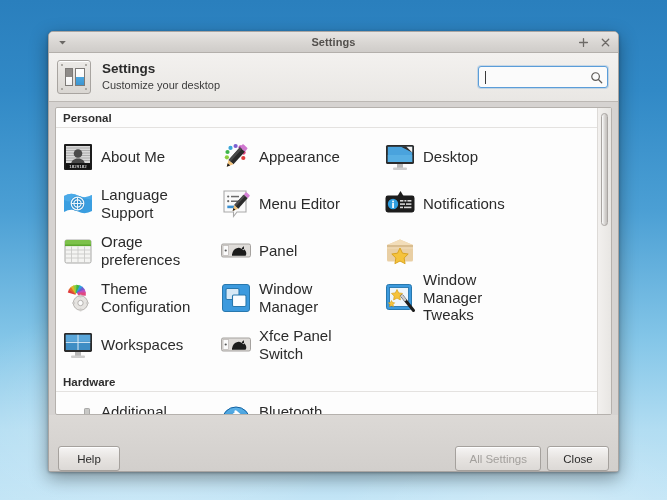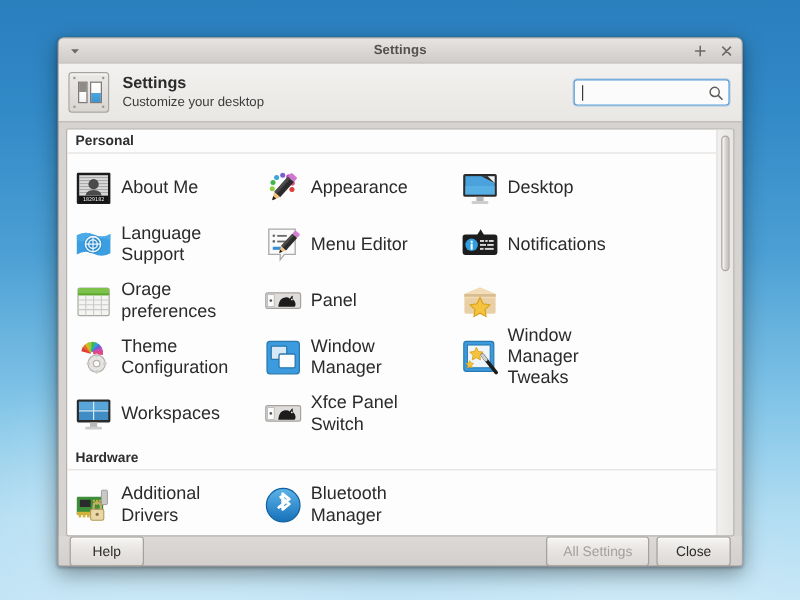--- a/index.html
+++ b/index.html
@@ -181,22 +181,22 @@
   .vthumb {
     position: absolute; left: 3px; right: 3px;
     top: 5px; height: 113px;
     background: linear-gradient(90deg, #fcfcfc, #d4d1ce 60%, #c3c0bd);
     border: 1px solid #a9a5a2;
     border-radius: 4px;
   }
 
   
   .footer {
-    flex: none; height: 24px;
-    display: flex; align-items: flex-start;
+    flex: none; height: 56px;
+    display: flex; align-items: flex-end;
     padding: 0 9px;
     gap: 6px;
     background: linear-gradient(180deg,#dcd9d6,#d2cfcc);
   }
   .btn {
     height: 25px; min-width: 62px;
     padding: 0 13px;
     font-size: 11.5px; color: #2b2b2b;
     background: linear-gradient(180deg, #f6f5f4 0%, #e6e3e0 52%, #dcd9d6 100%);
     border: 1px solid #a5a19d;

